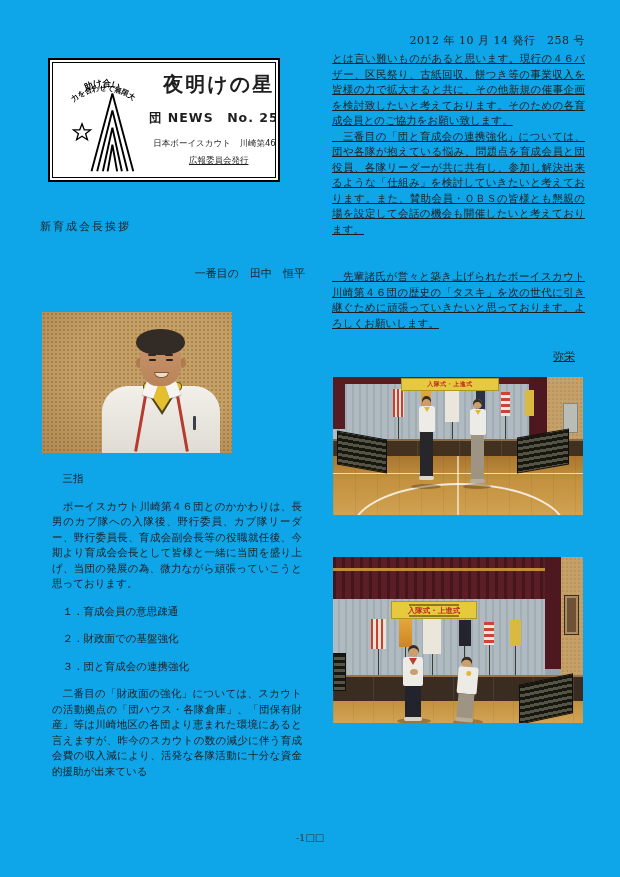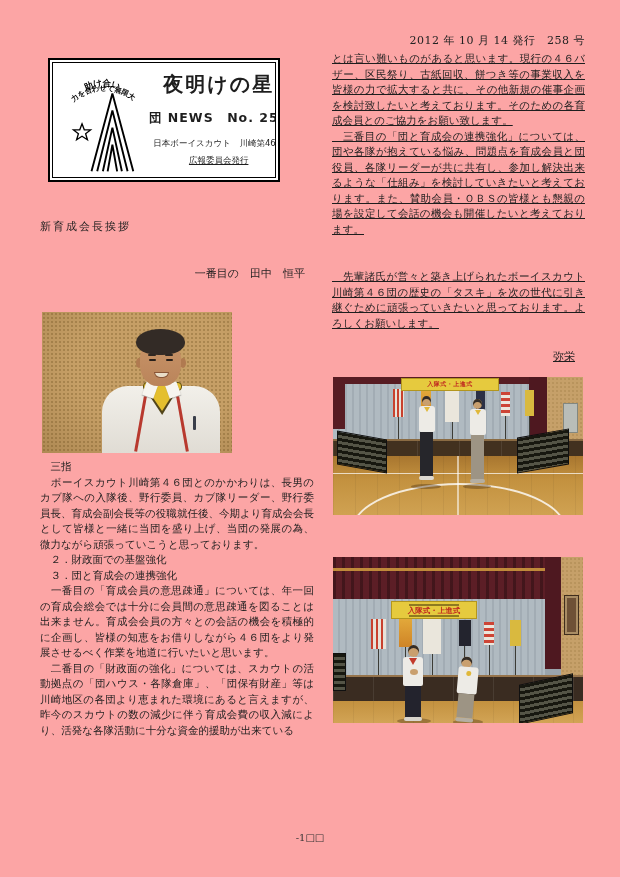--- a/index.html
+++ b/index.html
@@ -1,17 +1,17 @@
 <!DOCTYPE html>
 <html><head>
 <meta charset="utf-8">
 <style>
   html,body{margin:0;padding:0;background:#ffffff;}
   .page{
-    position:relative;width:620px;height:877px;background:#fca5a5;overflow:hidden;
+    position:relative;width:620px;height:877px;background:#0ea5e9;overflow:hidden;
     font-family:"DejaVu Serif","Liberation Serif",serif;color:#1e1e1e;
   }
   
   .date-line{
     position:absolute;left:333px;top:33px;width:252px;text-align:right;
     font-size:11px;letter-spacing:.5px;color:#222;
   }
   
   .masthead{
     position:absolute;left:48px;top:58px;width:232px;height:124px;
@@ -43,21 +43,21 @@
     position:absolute;left:40px;top:219px;width:272px;text-align:left;
     font-size:11px;letter-spacing:2px;
   }
   .byline{
     position:absolute;left:40px;top:266px;width:265px;text-align:right;font-size:11px;
   }
   .left-col{
     position:absolute;left:40px;top:459px;width:274px;
     font-size:10.5px;line-height:15.5px;text-align:justify;
   }
-  .left-col p{margin:0;}
+  .left-col p{margin:12px;}
   .left-col p.li{text-align:left;}
   .footer{
     position:absolute;left:0;top:832px;width:620px;text-align:center;
     font-size:10px;color:#333;
   }
   
   .photo{position:absolute;overflow:hidden;}
   .photo *{position:absolute;}
   .pole{width:1px;background:#3c3c36;}
   .stairs{
@@ -282,23 +282,23 @@
     <div class="p-brow pb-r"></div>
     <div class="p-eye py-l"></div>
     <div class="p-eye py-r"></div>
     <div class="p-smile"></div>
     <div class="p-pen"></div>
   </div>
 
   <div class="left-col">
     <p>　三指</p>
     <p>　ボーイスカウト川崎第４６団とのかかわりは、長男のカブ隊への入隊後、野行委員、カブ隊リーダー、野行委員長、育成会副会長等の役職就任後、今期より育成会会長として皆様と一緒に当団を盛り上げ、当団の発展の為、微力ながら頑張っていこうと思っております。</p>
+    <p class="li">　１．育成会員の意思疎通</p>
     <p class="li">　２．財政面での基盤強化</p>
     <p class="li">　３．団と育成会の連携強化</p>
-    <p>　一番目の「育成会員の意思疎通」については、年一回の育成会総会では十分に会員間の意思疎通を図ることは出来ません。育成会会員の方々との会話の機会を積極的に企画し、皆様の知恵をお借りしながら４６団をより発展させるべく作業を地道に行いたいと思います。</p>
     <p>　二番目の「財政面の強化」については、スカウトの活動拠点の「団ハウス・各隊倉庫」、「団保有財産」等は川崎地区の各団より恵まれた環境にあると言えますが、昨今のスカウトの数の減少に伴う育成会費の収入減により、活発な各隊活動に十分な資金的援助が出来ている</p>
   </div>
 
   <div class="photo photo1">
     <div class="bd"></div>
     <div class="ct"></div>
     <div class="cl"></div>
     <div class="cr"></div>
     <div class="wall"></div>
     <div class="ac"></div>

